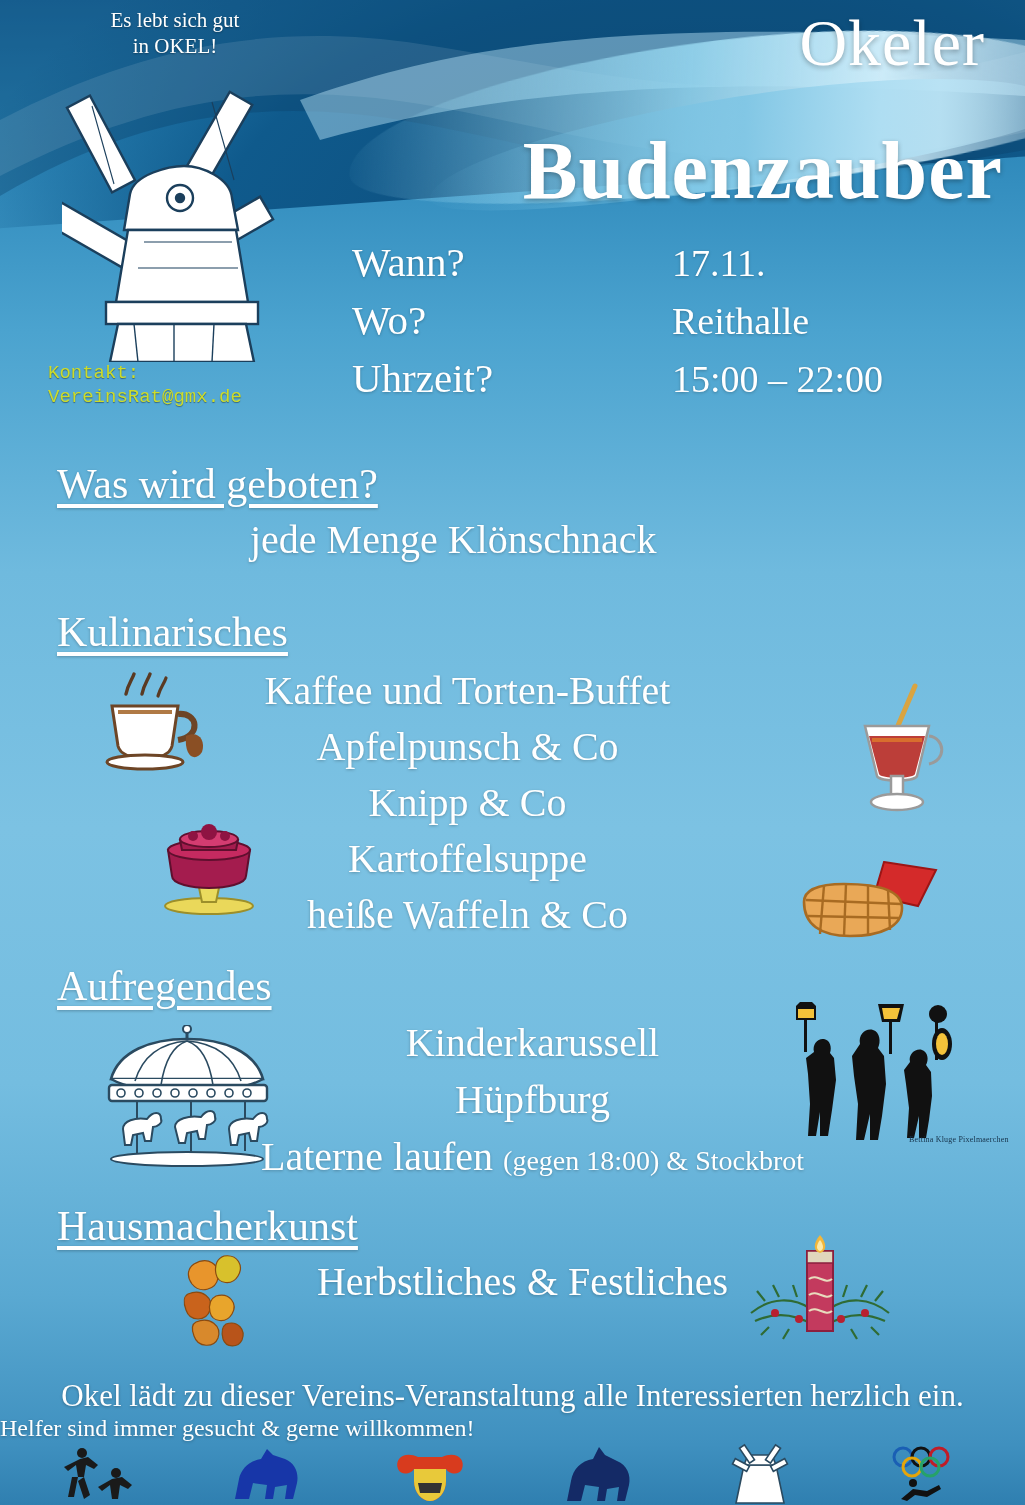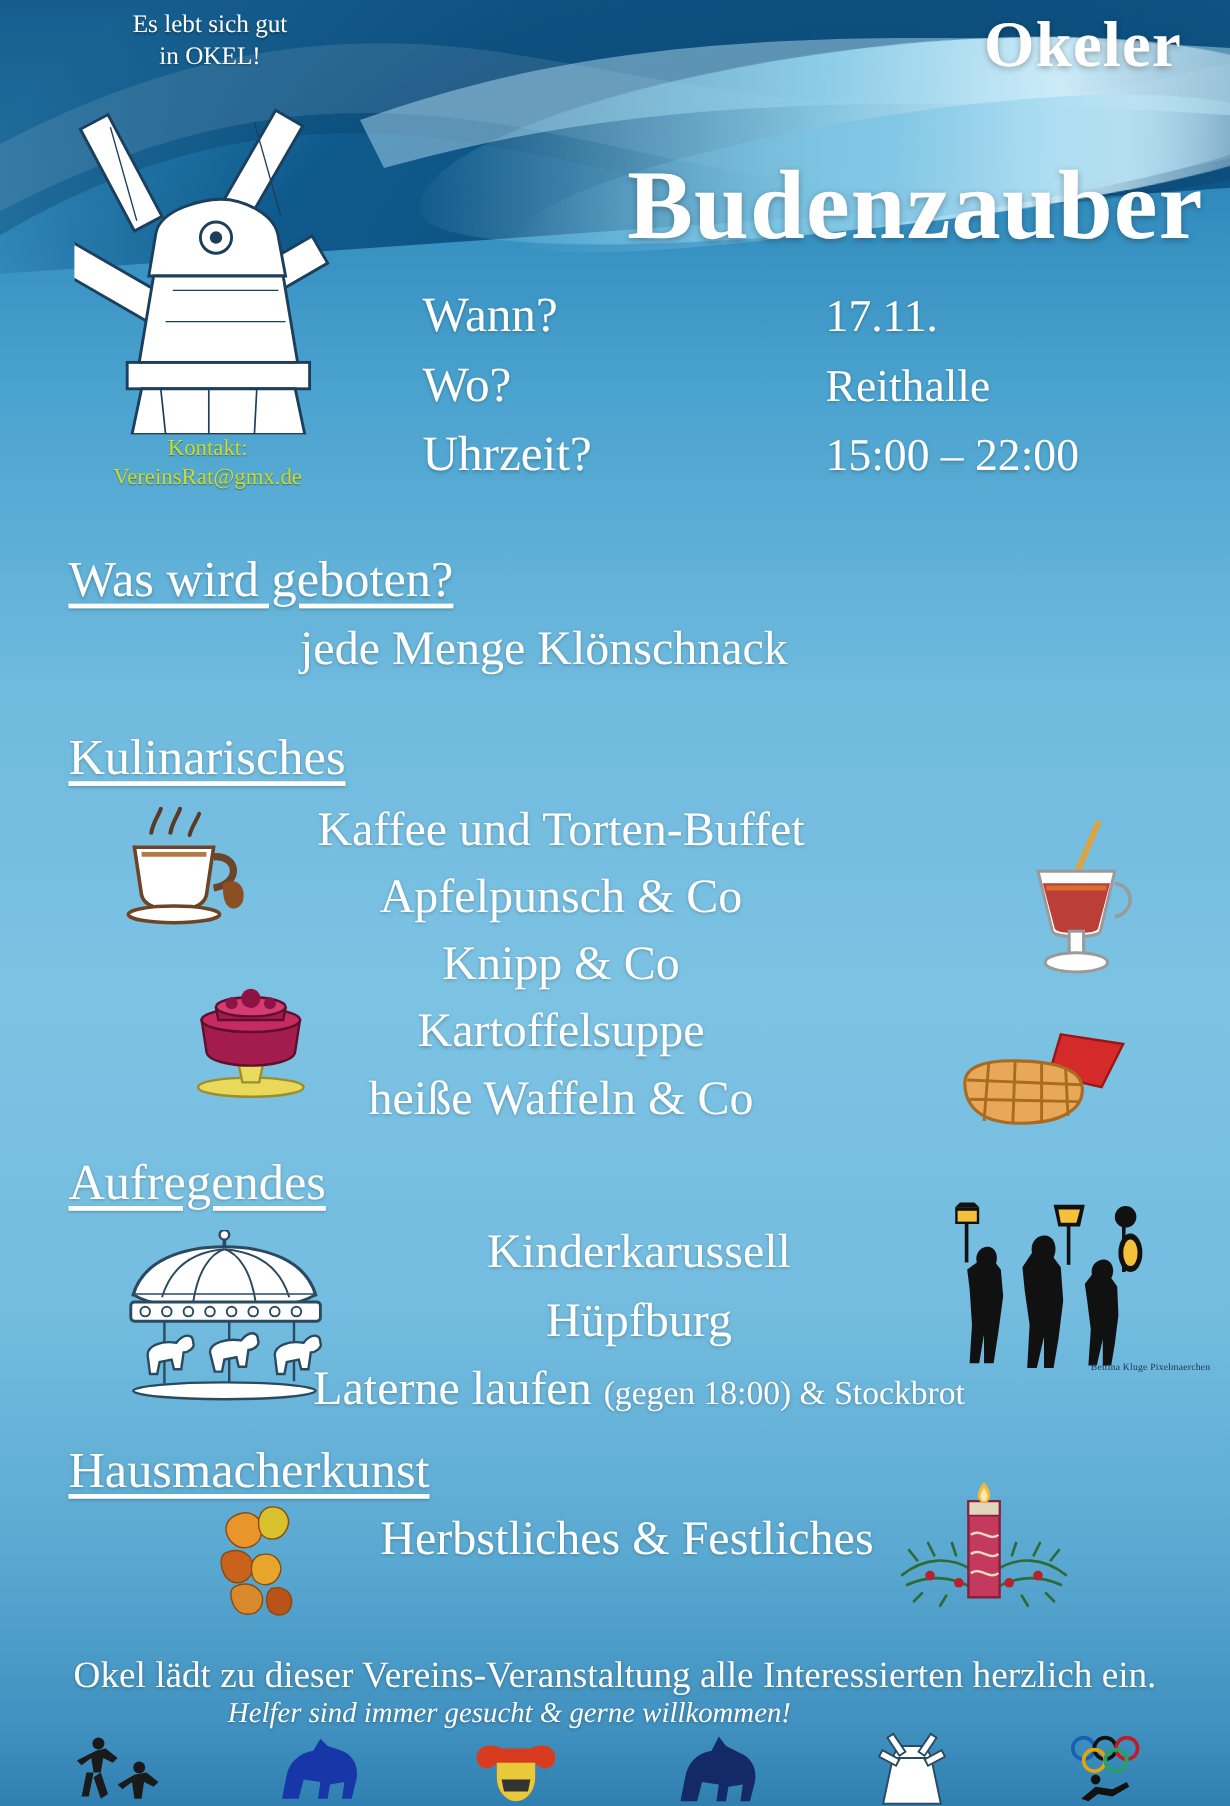--- a/index.html
+++ b/index.html
@@ -93,34 +93,34 @@
     top: 62px;
     width: 240px;
     height: 300px;
   }
 
   .contact {
     position: absolute;
     left: 48px;
     top: 362px;
     width: 250px;
-    text-align: center;
     color: #cddc2a;
     font-size: 19px;
     line-height: 1.25;
     text-shadow: 0 1px 1px rgba(0,0,0,0.4);
+    font-family: Liberation Mono, monospace;
   }
 
   
   .title-1 {
     position: absolute;
     right: 40px;
     top: 10px;
-    font-size: 54px;
-    font-weight: bold;
+    font-size: 66px;
+    font-weight: normal;
     letter-spacing: 1px;
     text-shadow: 0 2px 5px rgba(0,0,0,0.3);
     line-height: 1;
     text-align: right;
   }
   .title-2 {
     position: absolute;
     right: 22px;
     top: 130px;
     font-size: 82px;
@@ -134,21 +134,20 @@
   .facts {
     position: absolute;
     left: 352px;
     top: 238px;
     width: 620px;
   }
   .fact-row {
     display: flex;
     align-items: baseline;
     margin-bottom: 10px;
-    gap: 16px;
   }
   .fact-q {
     width: 320px;
     font-size: 41px;
     text-shadow: 0 1px 3px rgba(0,0,0,0.25);
   }
   .fact-a {
     font-size: 38px;
     text-shadow: 0 1px 3px rgba(0,0,0,0.25);
   }
@@ -225,24 +224,23 @@
     width: 1025px;
     text-align: center;
     font-size: 31px;
     text-shadow: 0 1px 3px rgba(0,0,0,0.3);
   }
   .footer-sub {
     position: absolute;
     left: 0;
     top: 1415px;
     width: 849px;
-    text-align: center;
+    text-align: left;
     font-size: 24px;
     text-shadow: 0 1px 3px rgba(0,0,0,0.3);
-    font-style: italic;
   }
 
   
   .icon-strip {
     position: absolute;
     left: 0;
     bottom: 0;
     width: 1025px;
     height: 68px;
     display: flex;

